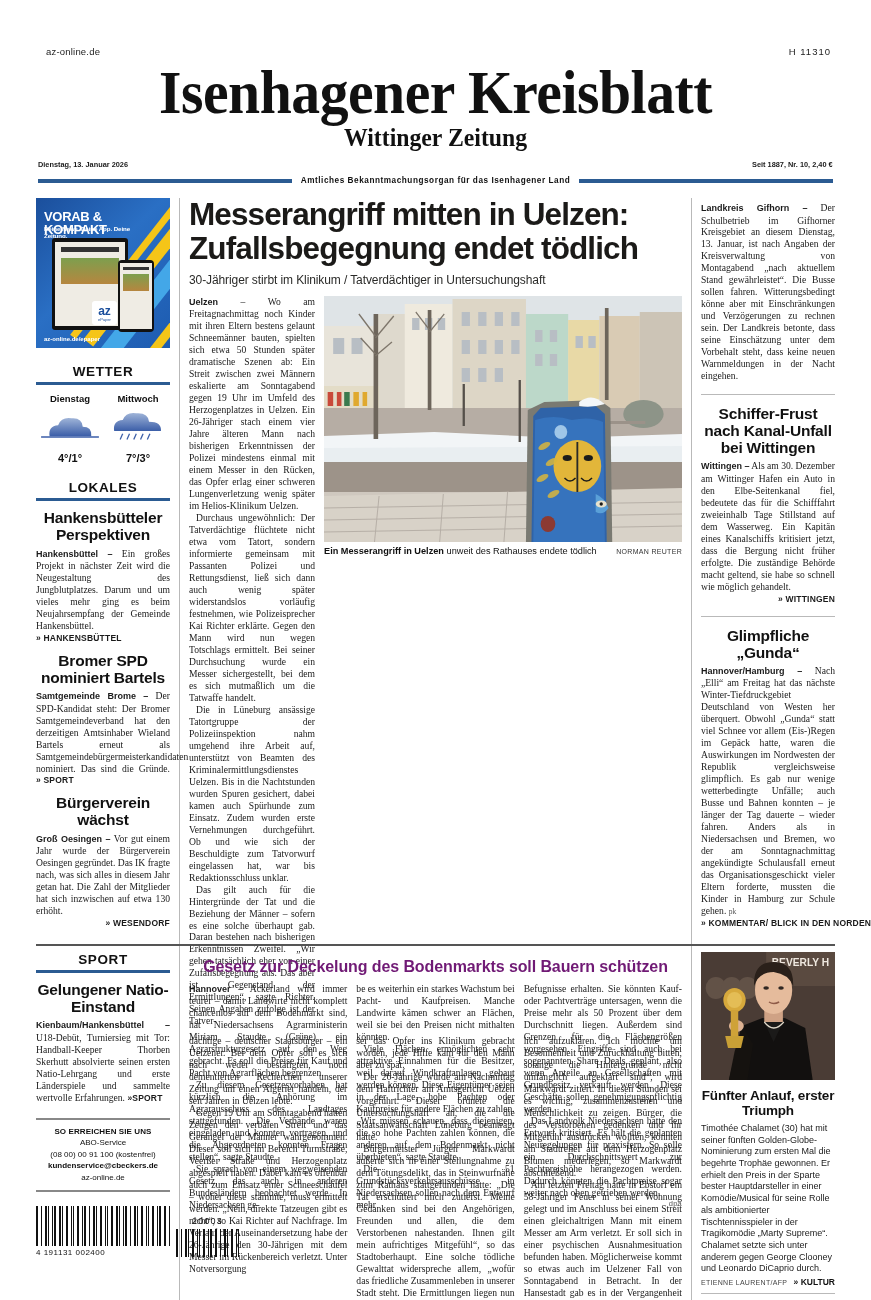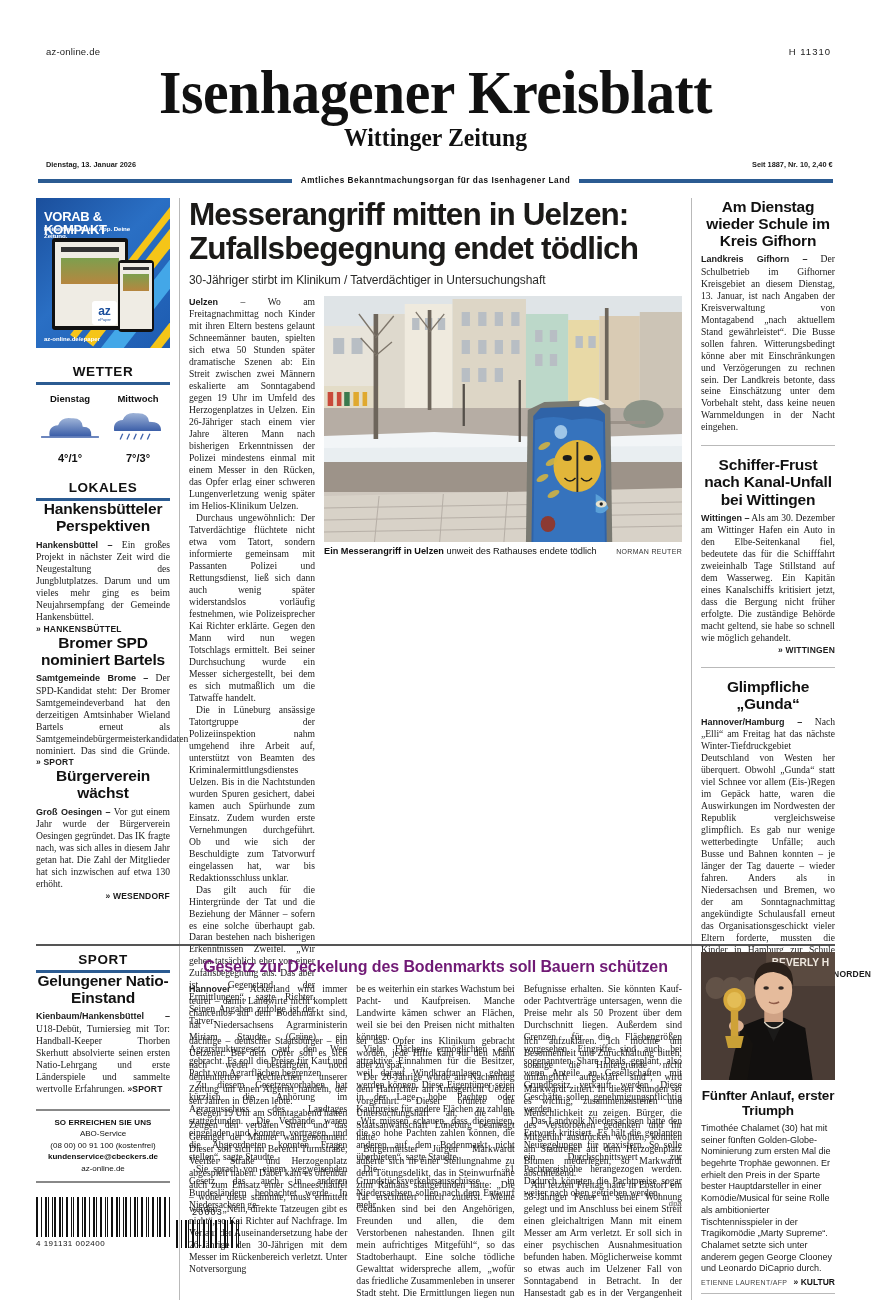--- a/index.html
+++ b/index.html
@@ -44,21 +44,20 @@
     font-size: 25px;
     line-height: 1.1;
     color: #111;
     margin-top: 1px;
     transform: scaleX(0.95);
   }
   .mh-meta {
     position: relative;
     margin-top: 9px;
     height: 13px;
-    margin-left: 8px;
   }
   .mh-date, .mh-issue {
     position: absolute; top: 0;
     font-family: "Liberation Sans", sans-serif;
     font-size: 8px; font-weight: 700; color: #1a1a1a;
     transform: scaleX(0.92); transform-origin: left top;
   }
   .mh-date { left: 2px; }
   .mh-issue { right: 2px; transform-origin: right top; }
   .mh-rule-row {
@@ -160,21 +159,21 @@
   .wx-name {
     font-family:"Liberation Sans",sans-serif; font-weight:700; font-size:9.5px; color:#111;
   }
   .wx-icon { height: 38px; position: relative; margin-top: 4px; }
   .wx-temp {
     font-family:"Liberation Sans",sans-serif; font-weight:700; font-size:11px; color:#111;
     margin-top: 6px;
   }
 
   
-  .teaser { }
+  .teaser { margin-top: 9px; }
   .teaser-h {
     text-align: center;
     font-family:"Liberation Sans",sans-serif;
     font-weight: 700; font-size: 15.5px; line-height: 1.08; color: #111;
     letter-spacing: -.2px;
   }
   .teaser-b {
     margin-top: 4px;
     font-family:"Liberation Serif",serif;
     font-size: 9.6px; line-height: 1.25; text-align: justify;
@@ -585,21 +584,20 @@
             <p class="first">lich aufzuklären. Ich möchte um Besonnenheit und Zurückhaltung bitten, solange die Hintergründe nicht umfänglich aufgeklärt sind“, wird Markwardt zitiert. In diesen Stunden sei es wichtig, zusammenzustehen und Menschlichkeit zu zeigen. Bürger, die des Verstorbenen gedenken und ihr Mitgefühl ausdrücken wollten, könnten am Stadtrelief auf dem Herzogenplatz Blumen niederlegen, so Markwardt abschließend.</p>
             <p>Am letzten Freitag hatte in Ebstorf ein 58-Jähriger Feuer in seiner Wohnung gelegt und im Anschluss bei einem Streit einen gleichaltrigen Mann mit einem Messer am Arm verletzt. Er soll sich in einer psychischen Ausnahmesituation befunden haben. Möglicherweise kommt so etwas auch im Uelzener Fall von Sonntagabend in Betracht. In der Hansestadt gab es in der Vergangenheit schon Messerangriffe. 2025 wurde aber im Landkreis kein Tötungsdelikt vollendet.</p>
           </div>
 
         </div>
       </div>
     </main>
 
     <aside class="col-right">
       <article>
-        <h3 class="r-head">Am Dienstag wieder Schule im Kreis Gifhorn</h3>
         <p class="r-body"><b class="place" style="font-family:'Liberation Sans',sans-serif;font-size:9px;">Landkreis Gifhorn –</b> <span>Der Schulbetrieb im Gifhorner Kreisgebiet an diesem Dienstag, 13. Januar, ist nach Angaben der Kreisverwaltung von Montagabend „nach aktuellem Stand gewährleistet“. Die Busse sollen fahren. Witterungsbedingt könne aber mit Einschränkungen und Verzögerungen zu rechnen sein. Der Landkreis betonte, dass seine Einschätzung unter dem Vorbehalt steht, dass keine neuen Warnmeldungen in der Nacht eingehen.</span></p>
       </article>
 
       <div class="r-sep"></div>
 
       <article>
         <h3 class="r-head">Schiffer-Frust nach Kanal-Unfall bei Wittingen</h3>
         <p class="r-body"><b class="place" style="font-family:'Liberation Sans',sans-serif;font-size:9px;">Wittingen –</b> <span>Als am 30. Dezember am Wittinger Hafen ein Auto in den Elbe-Seitenkanal fiel, bedeutete das für die Schifffahrt zweieinhalb Tage Stillstand auf dem Wasserweg. Ein Kapitän eines Kanalschiffs kritisiert jetzt, dass die Bergung nicht früher erfolgte. Die zuständige Behörde macht geltend, sie habe so schnell wie möglich gehandelt.</span></p>
         <div class="ref ref-r">» WITTINGEN</div>
       </article>

